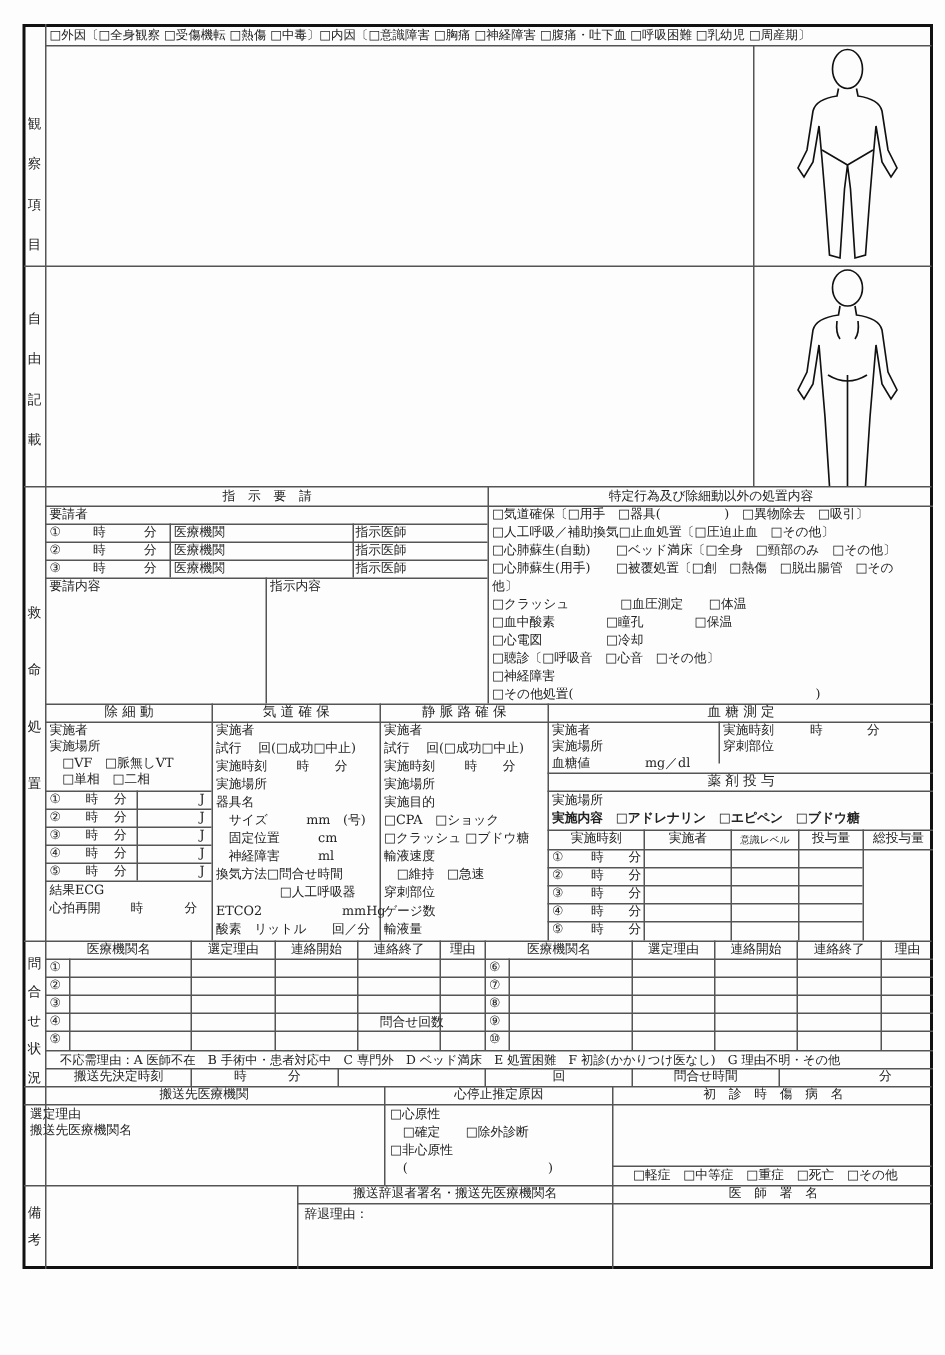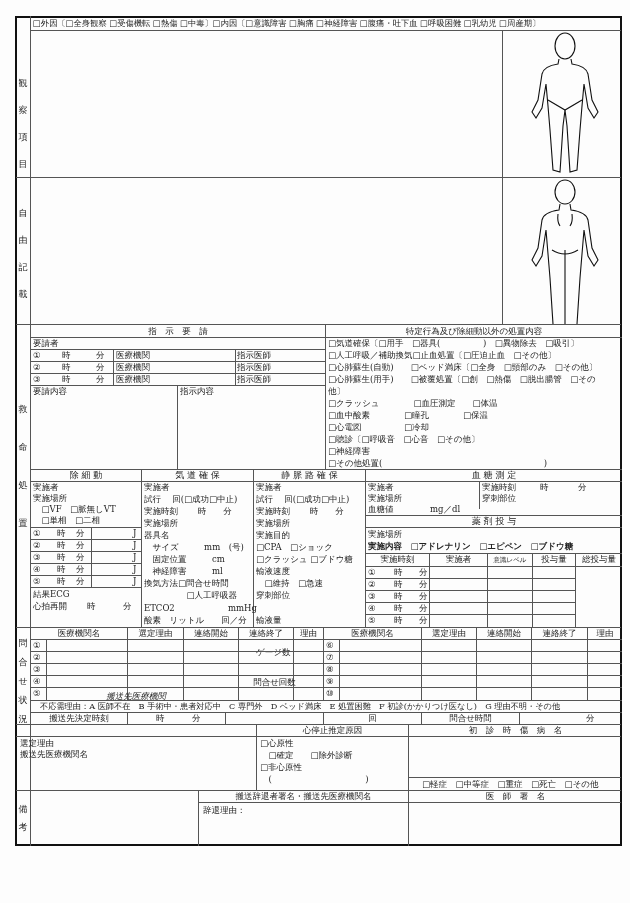--- a/index.html
+++ b/index.html
@@ -206,21 +206,21 @@
   <div class="t" style="left:256px;top:482px;">実施者</div>
   <div class="t" style="left:256px;top:494px;">試行　 回(□成功□中止)</div>
   <div class="t" style="left:256px;top:506px;">実施時刻　　 時　　分</div>
   <div class="t" style="left:256px;top:518px;">実施場所</div>
   <div class="t" style="left:256px;top:530px;">実施目的</div>
   <div class="t" style="left:256px;top:542px;">□CPA　□ショック</div>
   <div class="t" style="left:256px;top:554px;">□クラッシュ □ブドウ糖</div>
   <div class="t" style="left:256px;top:566px;">輸液速度</div>
   <div class="t" style="left:256px;top:578px;">　□維持　□急速</div>
   <div class="t" style="left:256px;top:590px;">穿刺部位</div>
-  <div class="t" style="left:256px;top:603px;margin-top:44px;">ゲージ数</div>
+  <div class="t" style="left:256px;top:603px;">ゲージ数</div>
   <div class="t" style="left:256px;top:615px;">輸液量</div>
 </div>
 
 <div class="vl" style="left:479px;top:481px;height:28px;"></div>
 <div>
   <div class="t" style="left:368px;top:482px;">実施者</div>
   <div class="t" style="left:368px;top:493px;">実施場所</div>
   <div class="t" style="left:368px;top:504px;">血糖値</div>
   <div class="t" style="left:430px;top:504px;">mg／dl</div>
   <div class="t" style="left:482px;top:482px;">実施時刻</div>
@@ -334,21 +334,21 @@
 </div>
 <div class="t c" style="left:226px;top:677px;width:97px;">問合せ回数</div>
 <div class="t c" style="left:324px;top:713px;width:97px;">回</div>
 <div class="t c" style="left:422px;top:713px;width:97px;">問合せ時間</div>
 <div class="t" style="left:586px;top:713px;">分</div>
 <div class="hl" style="left:16px;top:724px;width:605px;"></div>
 
 <div class="vl" style="left:30px;top:724px;height:0;"></div>
 <div class="vl" style="left:256px;top:724px;height:66px;"></div>
 <div class="vl" style="left:408px;top:724px;height:122px;"></div>
-<div class="t c" style="left:16px;top:691px;width:240px;font-style:italic;">搬送先医療機関</div>
+<div class="t c" style="left:16px;top:725px;width:240px;">搬送先医療機関</div>
 <div class="t c" style="left:257px;top:725px;width:151px;">心停止推定原因</div>
 <div class="t c" style="left:409px;top:725px;width:213px;">初　診　時　傷　病　名</div>
 <div class="hl" style="left:16px;top:736px;width:605px;"></div>
 <div class="t" style="left:20px;top:738px;">選定理由</div>
 <div class="t" style="left:20px;top:749px;">搬送先医療機関名</div>
 <div>
   <div class="t" style="left:260px;top:738px;">□心原性</div>
   <div class="t" style="left:260px;top:750px;">　□確定　　□除外診断</div>
   <div class="t" style="left:260px;top:762px;">□非心原性</div>
   <div class="t" style="left:260px;top:774px;">　(　　　　　　　　　　　)</div>

